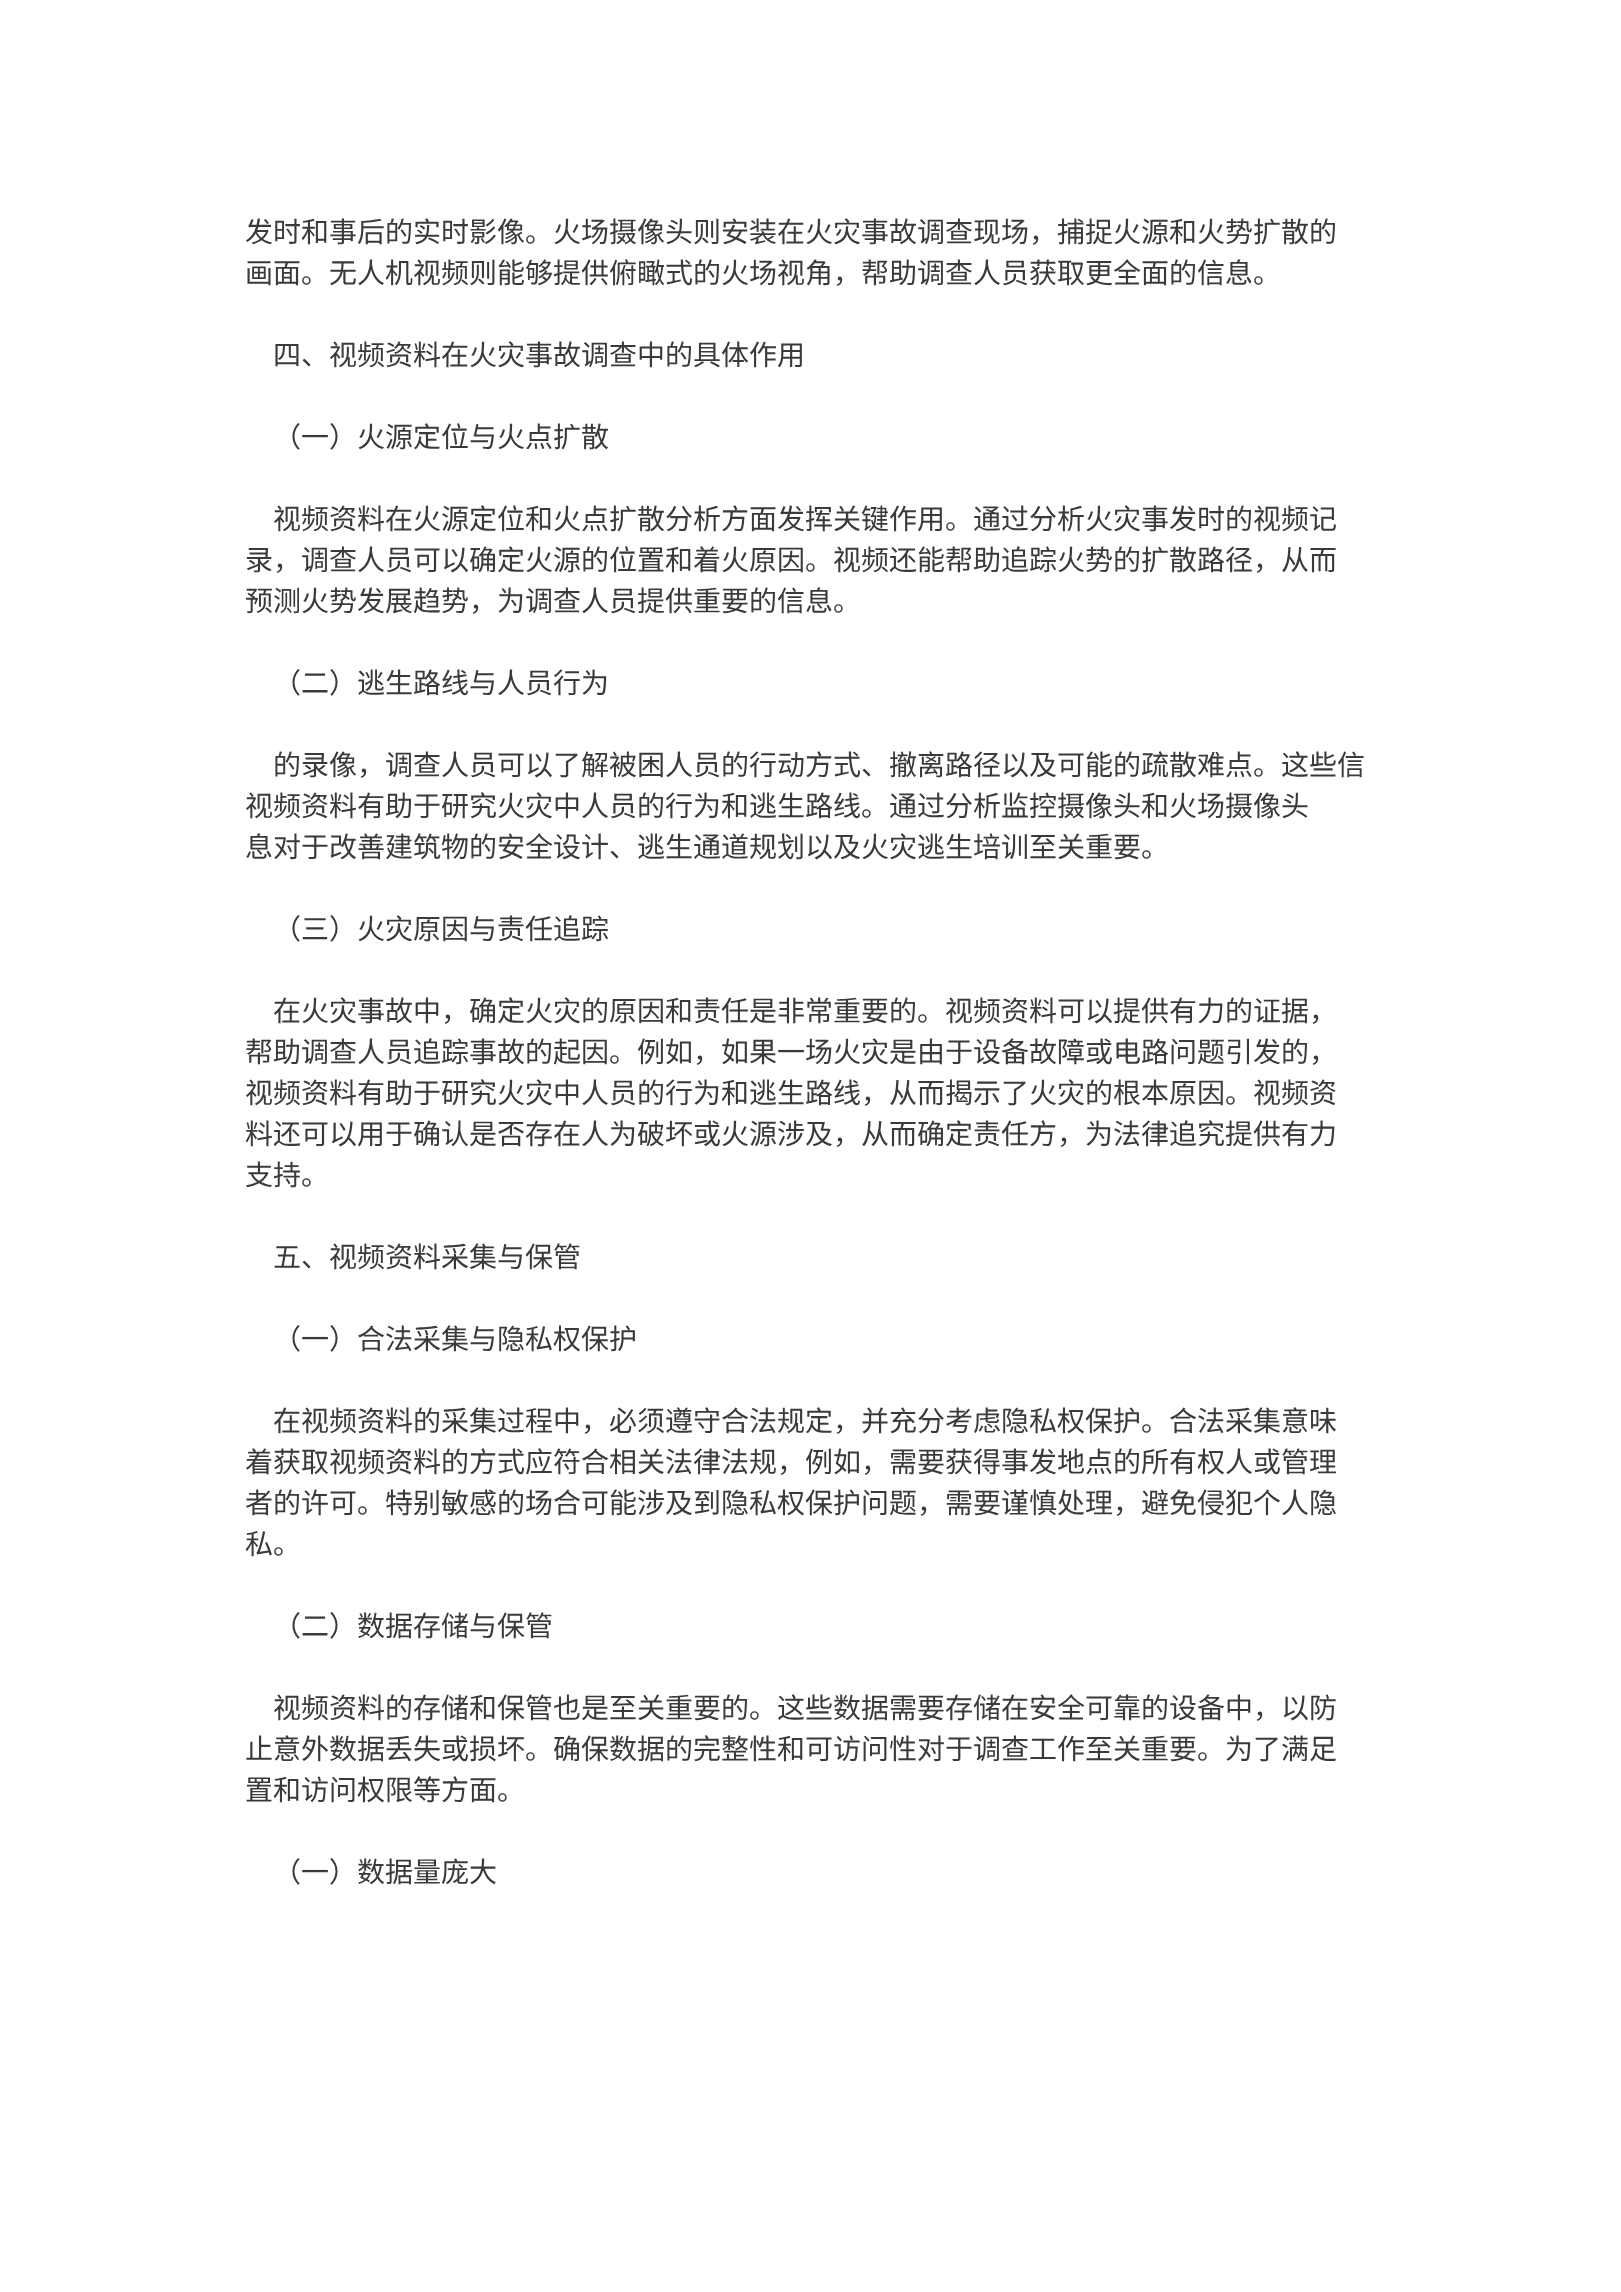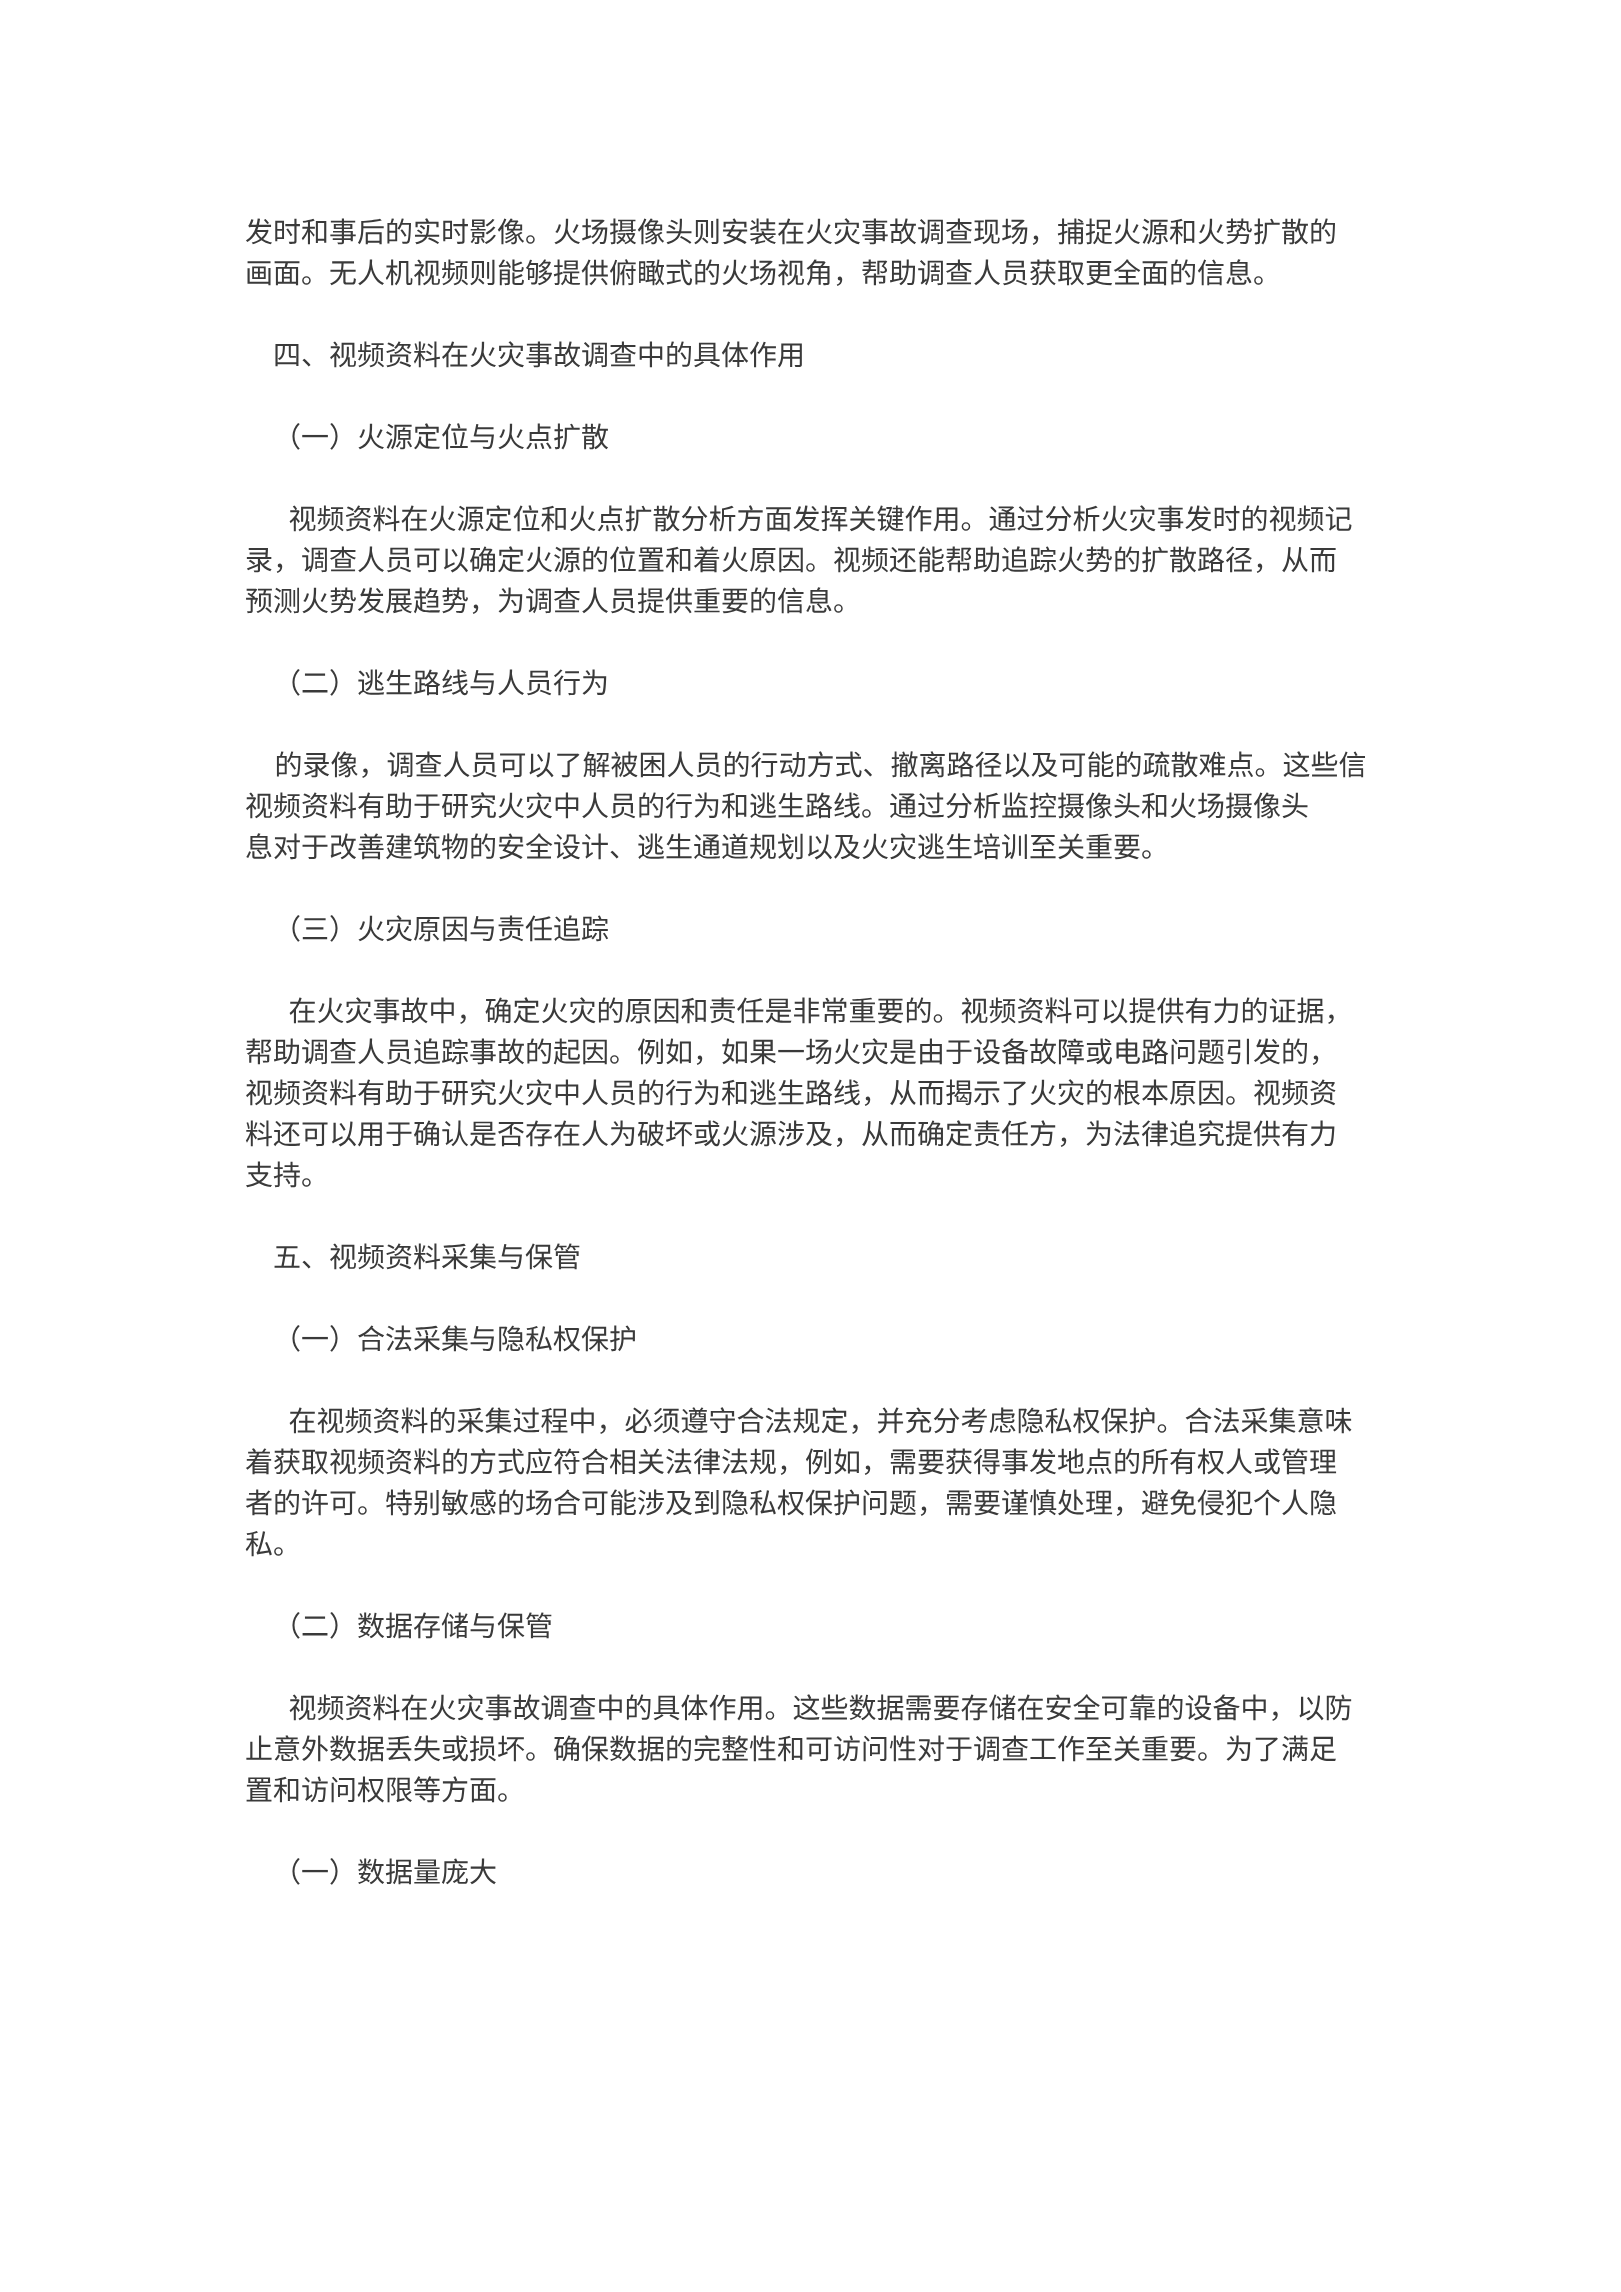--- a/index.html
+++ b/index.html
@@ -36,21 +36,20 @@
   }
   .block:first-child {
     margin-top: 0;
   }
   .heading, .subheading {
     padding-left: 28px; 
     white-space: nowrap;
   }
   .paragraph.indented .text-line:first-child {
     padding-left: 28px;
-    text-align: center;
   }
   .text-line {
     white-space: nowrap;
     height: 41px;
   }
 </style>
 </head>
 <body>
 
 <div class="page">
@@ -96,21 +95,21 @@
     <div class="block paragraph indented">
       <div class="text-line">在视频资料的采集过程中，必须遵守合法规定，并充分考虑隐私权保护。合法采集意味</div>
       <div class="text-line">着获取视频资料的方式应符合相关法律法规，例如，需要获得事发地点的所有权人或管理</div>
       <div class="text-line">者的许可。特别敏感的场合可能涉及到隐私权保护问题，需要谨慎处理，避免侵犯个人隐</div>
       <div class="text-line">私。</div>
     </div>
 
     <div class="block subheading">（二）数据存储与保管</div>
 
     <div class="block paragraph indented">
-      <div class="text-line">视频资料在火灾事故调查中的具体作用。这些数据需要存储在安全可靠的设备中，以防</div>
+      <div class="text-line">视频资料的存储和保管也是至关重要的。这些数据需要存储在安全可靠的设备中，以防</div>
       <div class="text-line">止意外数据丢失或损坏。确保数据的完整性和可访问性对于调查工作至关重要。为了满足</div>
       <div class="text-line">置和访问权限等方面。</div>
     </div>
 
 
     <div class="block subheading">（一）数据量庞大</div>
 
   </div>
 </div>
 

